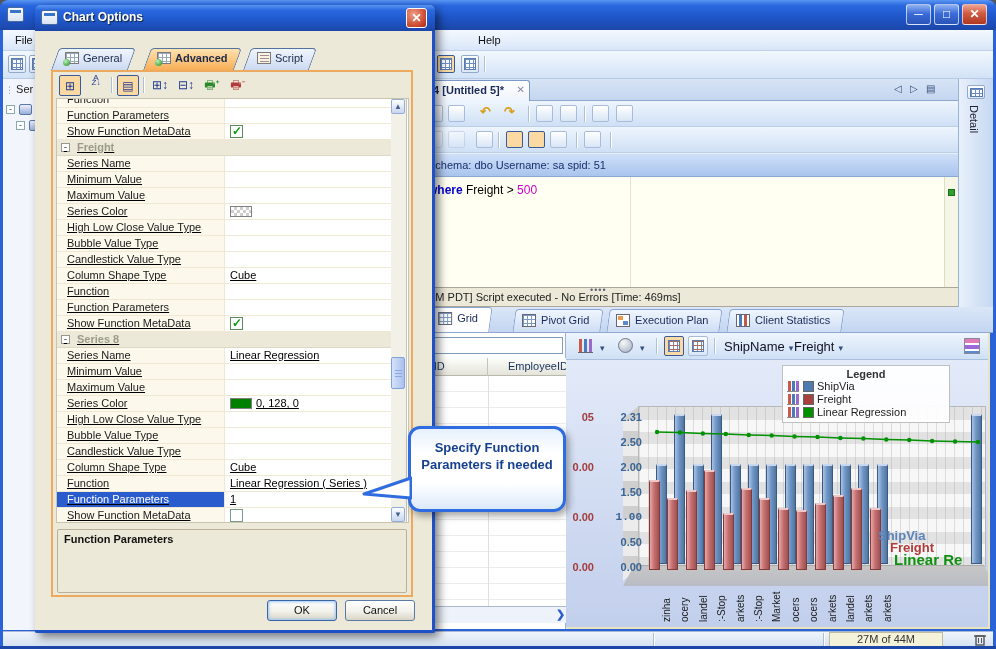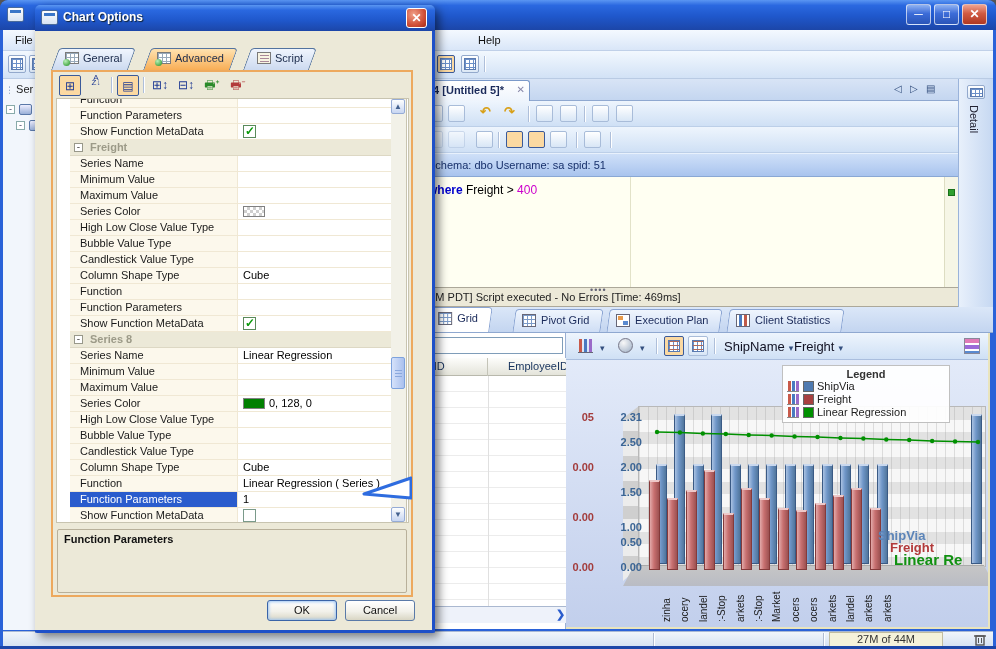--- a/index.html
+++ b/index.html
@@ -137,38 +137,38 @@
   
   #dialog{left:35px;top:5px;width:400px;height:628px;border:3px solid #1e50c8;border-top:none;border-radius:6px 6px 2px 2px;background:#ece9d8;box-shadow:4px 4px 10px rgba(0,0,0,.5);z-index:30;}
   #dlg-title{left:-3px;top:0;width:400px;height:26px;background:linear-gradient(180deg,#5a96f2 0%,#2a68e0 20%,#1f57cb 60%,#1c46a8 100%);border-radius:5px 5px 0 0;}
   #dlg-title-ico{left:6px;top:5px;}
   #dlg-title-text{left:28px;top:5px;color:#fff;font-weight:bold;font-size:12px;text-shadow:1px 1px 1px #123;}
   #dlg-close{left:371px;top:3px;width:21px;height:20px;border:1px solid #fff;border-radius:3px;background:radial-gradient(circle at 35% 30%,#f0a088,#d05038 60%,#a82c18);color:#fff;font-weight:bold;font-size:12px;text-align:center;line-height:18px;}
   #dlg-body{left:-3px;top:26px;width:394px;height:599px;background:#ece9d8;}
 
   .dtab{position:absolute;top:17px;height:22px;padding:4px 10px 0 28px;font-size:11px;color:#1a2a4a;z-index:2;}
   .dtab .bg{position:absolute;inset:0;transform:skewX(-20deg);border:1px solid #53739f;border-bottom:none;border-radius:4px 4px 0 0;background:linear-gradient(#f0f5fd,#ccdaf0);z-index:-1;}
-  .dtab.active{font-weight:normal;}
+  .dtab.active{font-weight:bold;}
   .dtab.active .bg{background:linear-gradient(#ffe2b0,#f8ae56);}
   .dtabico{position:absolute;left:10px;top:4px;width:14px;height:12px;border:1px solid #7a7a7a;background:
      linear-gradient(#9ab 1px,transparent 1px) 0 0/4px 4px,
      linear-gradient(90deg,#9ab 1px,transparent 1px) 0 0/4px 4px,#fff;}
   .dtabico::after{content:"";position:absolute;left:-3px;bottom:-3px;width:7px;height:7px;border-radius:50%;background:radial-gradient(circle at 35% 30%,#b8f0b8,#1f8f1f);}
   .dtabico.script{background:#f8f4e2;}
   .dtabico.script::after{display:none;}
   .dtabico.script::before{content:"";position:absolute;left:2px;top:2px;width:9px;height:7px;background:repeating-linear-gradient(180deg,#a89 0 1px,transparent 1px 3px);}
 
   #tabpanel{left:16px;top:39px;width:362px;height:527px;border:2px solid #eda95e;background:#ece9d8;}
   #dtoolbar{left:2px;top:2px;width:354px;height:24px;}
   .dtb{position:absolute;top:1px;width:22px;height:21px;border-radius:2px;color:#1f3a93;font-size:12px;text-align:center;line-height:20px;}
   .dtb.hl{background:#fbd9a2;border:1px solid #3a5a9a;}
   .dtb small{font-size:8px;display:block;line-height:5px;}
 
   #pg-wrap{left:3px;top:26px;width:353px;height:425px;background:#fff;border:1px solid #c8c4b0;overflow:hidden;}
-  #pg-rows{position:absolute;left:13px;top:0;width:335px;}
+  #pg-rows{position:absolute;left:0;top:0;width:335px;text-decoration:underline;}
   .pg-row{display:flex;height:16px;line-height:15px;font-size:11px;background:#fff;border-bottom:1px solid #f0e8d4;}
   .pg-row.partial{height:9px;overflow:hidden;}
   .pg-row.partial .pg-name span{position:relative;top:-7px;display:inline-block;}
   .pg-name{width:168px;background:#fcf8ec;padding-left:10px;border-right:1px solid #f0e8d4;color:#1a1a1a;white-space:nowrap;overflow:hidden;}
   .pg-val{flex:1;background:#fff;padding-left:5px;display:flex;align-items:center;gap:4px;white-space:nowrap;overflow:hidden;color:#000;}
   .pg-cat{background:#ece9d8;border-bottom:1px solid #ddd8c4;}
   .pg-cat .cat-label{color:#9c9a88;font-weight:bold;padding-left:2px;}
   .pg-minus{width:9px;height:9px;margin:3px 5px 0 4px;border:1px solid #98988a;background:#fff;color:#555;font-size:10px;line-height:6px;text-align:center;}
   .pg-row.sel .pg-name{background:#2a5ccd;color:#fff;}
   .cb{width:13px;height:13px;border:1px solid #7a9a8a;background:#fff;position:relative;}
@@ -286,21 +286,21 @@
   </div>
 
   <div id="ctxbar" class="abs">
     <span id="ctxtext" class="abs">Schema:  dbo     Username:  sa     spid:  51</span>
   </div>
 
   <div id="editor" class="abs">
     <div id="colguide" class="abs"></div>
     <div id="edmargin" class="abs"></div>
     <div id="edmark" class="abs"></div>
-    <div id="sqlline" class="abs"><span class="kw">where</span><span> Freight &gt; </span><span class="num">400</span></div>
+    <div id="sqlline" class="abs"><span class="kw">where</span><span> Freight &gt; </span><span class="num">500</span></div>
   </div>
 
   <div id="msgbar" class="abs">
     <span id="splitdots" class="abs">••••</span>
     <span id="msgtext" class="abs">PM PDT] Script executed - No Errors [Time: 469ms]</span>
   </div>
 
   <div id="rtabbar" class="abs">
     <div class="rtab active" style="left:394px"><span class="icon13"></span><span>Grid</span></div>
     <div class="rtab" style="left:478px"><span class="icon13"></span><span>Pivot Grid</span></div>
@@ -396,21 +396,21 @@
           <div class="axlabL" style="top: 51px;">05</div>
           <div class="axlabL" style="top: 101px;">0.00</div>
           <div class="axlabL" style="top: 151px;">0.00</div>
           <div class="axlabL" style="top: 201px;">0.00</div>
         </div>
       <div id="axis-right">
           <div class="axlabR" style="top: 51px;">2.31</div>
           <div class="axlabR" style="top: 76px;">2.50</div>
           <div class="axlabR" style="top: 101px;">2.00</div>
           <div class="axlabR" style="top: 126px;">1.50</div>
-          <div class="axlabR" style="top: 161px;">1.00</div>
+          <div class="axlabR" style="top: 151px; font-family: Liberation Mono, monospace;">1.00</div>
           <div class="axlabR" style="top: 176px;">0.50</div>
           <div class="axlabR" style="top: 201px;">0.00</div>
         </div>
       <div id="xlabels">
           <div class="xlab" style="left: 95px; top: 262px;">zinha</div>
           <div class="xlab" style="left: 113.4px; top: 262px;">ocery</div>
           <div class="xlab" style="left: 131.8px; top: 262px;">landel</div>
           <div class="xlab" style="left: 150.2px; top: 262px;">:-Stop</div>
           <div class="xlab" style="left: 168.6px; top: 262px;">arkets</div>
           <div class="xlab" style="left: 187px; top: 262px;">:-Stop</div>
@@ -619,17 +619,18 @@
         <div id="descpanel" class="abs">
           <div id="desc-title">Function Parameters</div>
         </div>
       </div>
 
       <div id="ok-btn" class="xpbtn">OK</div>
       <div id="cancel-btn" class="xpbtn">Cancel</div>
     </div>
   </div>
 
+  <div id="callout" class="abs">Specify Function Parameters if needed</div>
   <svg id="callout-tail" class="abs" viewBox="0 0 60 40">
     <polygon points="59,10 12,26 59,30" fill="#ffffff" stroke="#2e6cdf" stroke-width="3" stroke-linejoin="round"></polygon>
   </svg>
 
 </div>
 
 </body></html>

